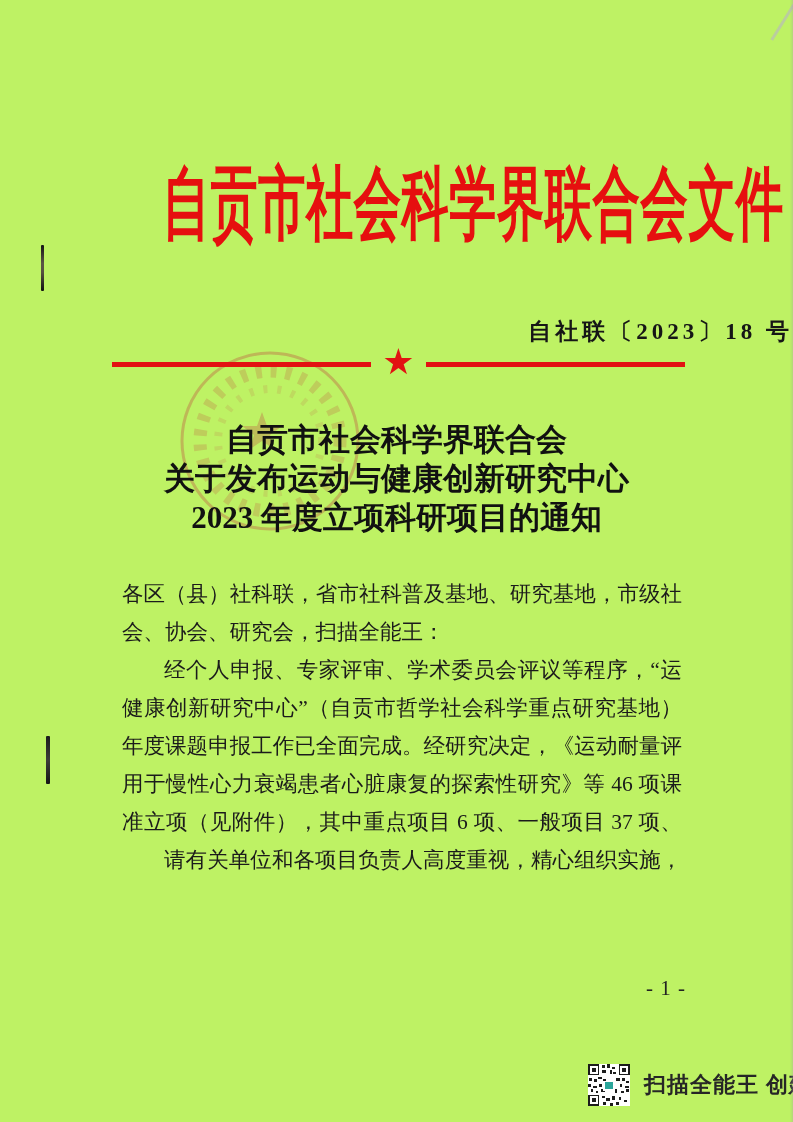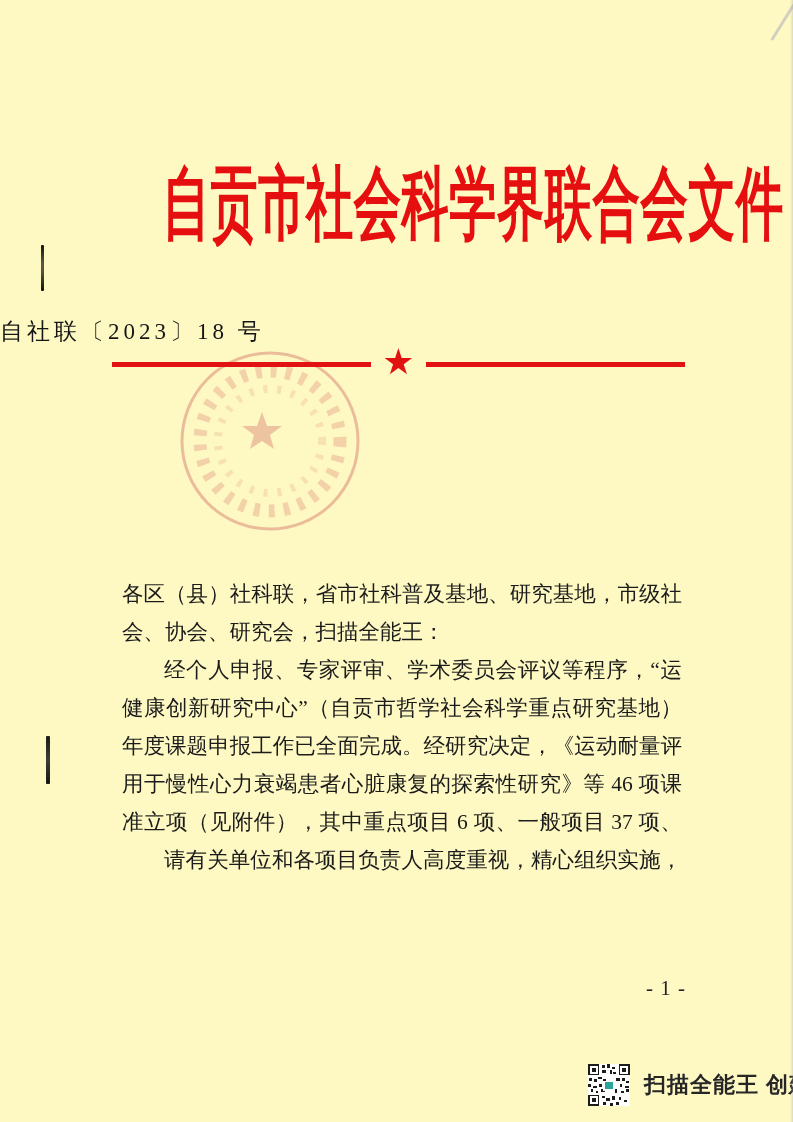--- a/index.html
+++ b/index.html
@@ -1,39 +1,39 @@
 <!DOCTYPE html>
 <html><head>
 <meta charset="utf-8">
 <style>
   html,body{margin:0;padding:0;background:#e9e9e9;}
   .page{
     position:relative;
     width:793px;height:1122px;
     margin:0 auto;
-    background:#fef9c3;
+    background:#bef264;
     overflow:hidden;
     font-family:"Liberation Serif","DejaVu Serif",serif;
     color:#1b1b1b;
   }
   
   .header-title{
     position:absolute;top:158px;left:0;width:100%;
     text-align:center;
     font-size:80px;font-weight:bold;line-height:92px;
     color:#e60f0f;
     white-space:nowrap;
     transform:scaleX(0.59);
     transform-origin:50% 50%;
     letter-spacing:1px;
   }
   .doc-number{
     position:absolute;top:316px;left:0;width:100%;
-    text-align:left;
-    font-size:23px;letter-spacing:4px;color:#161616;
+    text-align:right;
+    font-size:23px;letter-spacing:4px;color:#161616;font-weight:bold;
   }
   .red-rule{
     position:absolute;top:352px;left:112px;width:573px;height:24px;
     display:flex;align-items:center;
   }
   .red-rule .seg{flex:1;height:5px;background:#e21212;}
   .red-rule .star{
     flex:0 0 auto;margin:0 11px;
     color:#e21212;font-size:36px;line-height:0;
     font-family:"DejaVu Sans",sans-serif;
@@ -111,20 +111,25 @@
     <circle cx="94" cy="96" r="52" fill="none" stroke="rgba(190,40,55,0.14)" stroke-width="8" stroke-dasharray="4 10"></circle>
     <polygon points="86,67 91,81 106,81 94,90 98,104 86,96 74,104 78,90 66,81 81,81" fill="rgba(190,40,55,0.30)"></polygon>
   </svg>
 
   <div class="red-rule">
     <div class="seg"></div>
     <div class="star">★</div>
     <div class="seg"></div>
   </div>
 
+  <div class="notice-title">
+    <div>自贡市社会科学界联合会</div>
+    <div>关于发布运动与健康创新研究中心</div>
+    <div>2023 年度立项科研项目的通知</div>
+  </div>
 
   <div class="body-text">
     <div class="body-line fill">各区（县）社科联，省市社科普及基地、研究基地，市级社科学</div>
     <div class="body-line">会、协会、研究会，扫描全能王：</div>
     <div class="body-line fill indent">经个人申报、专家评审、学术委员会评议等程序，“运动与</div>
     <div class="body-line fill">健康创新研究中心”（自贡市哲学社会科学重点研究基地）2023</div>
     <div class="body-line fill">年度课题申报工作已全面完成。经研究决定，《运动耐量评估应</div>
     <div class="body-line fill">用于慢性心力衰竭患者心脏康复的探索性研究》等 46 项课题获</div>
     <div class="body-line fill">准立项（见附件），其中重点项目 6 项、一般项目 37 项、自筹</div>
     <div class="body-line fill indent">请有关单位和各项目负责人高度重视，精心组织实施，强化</div>

